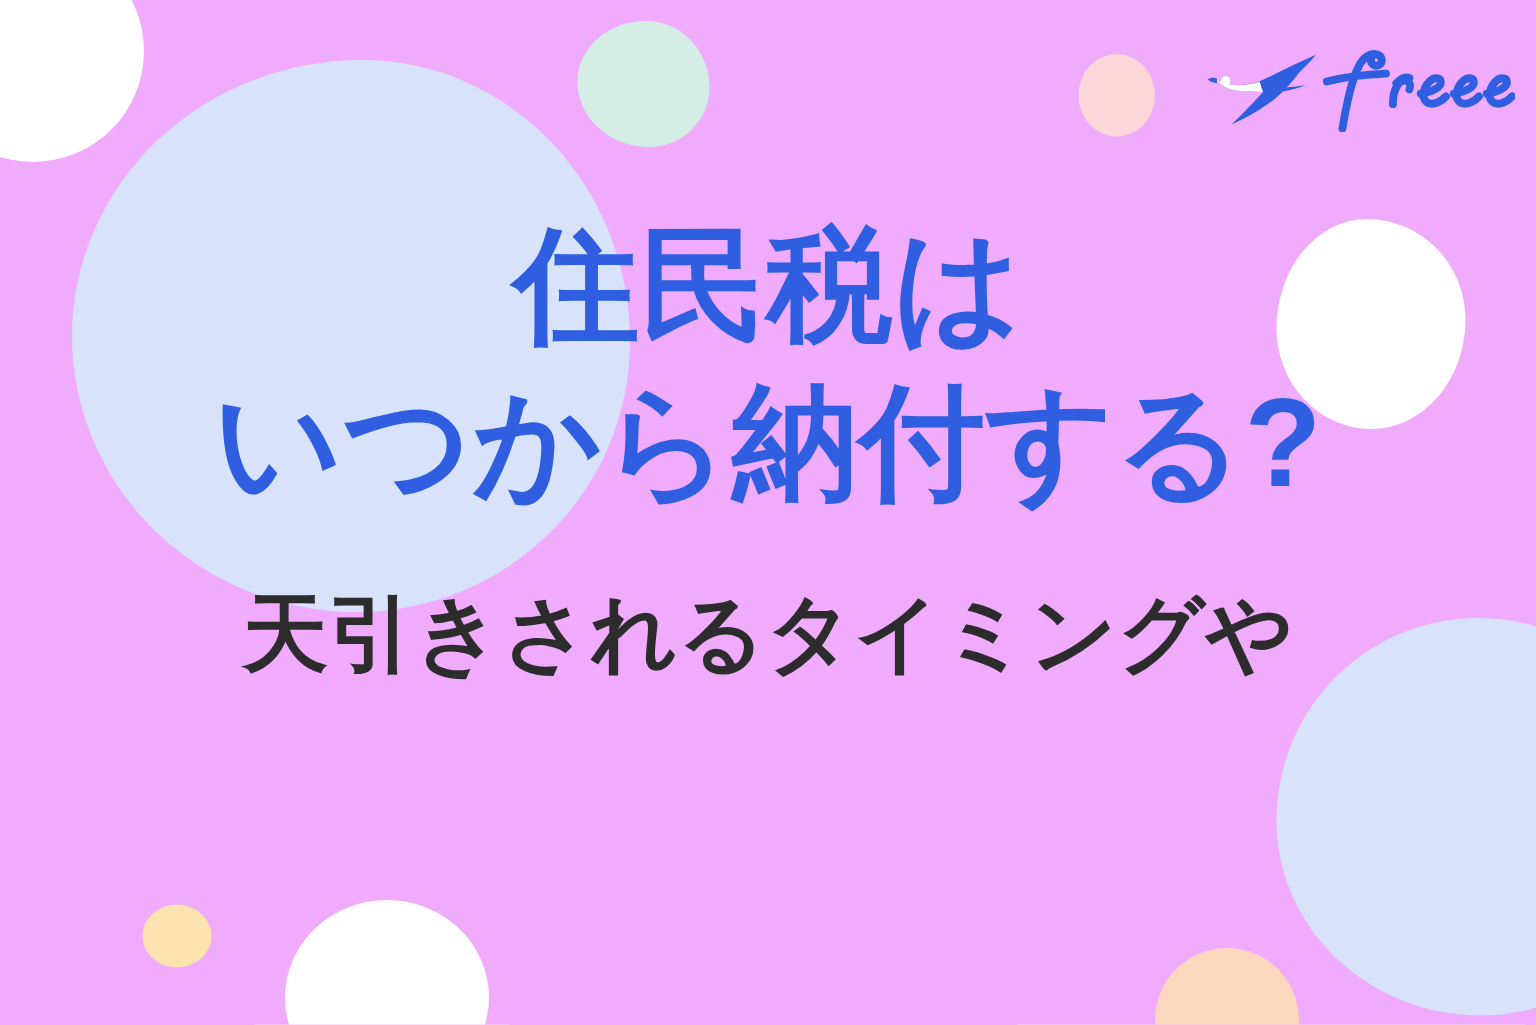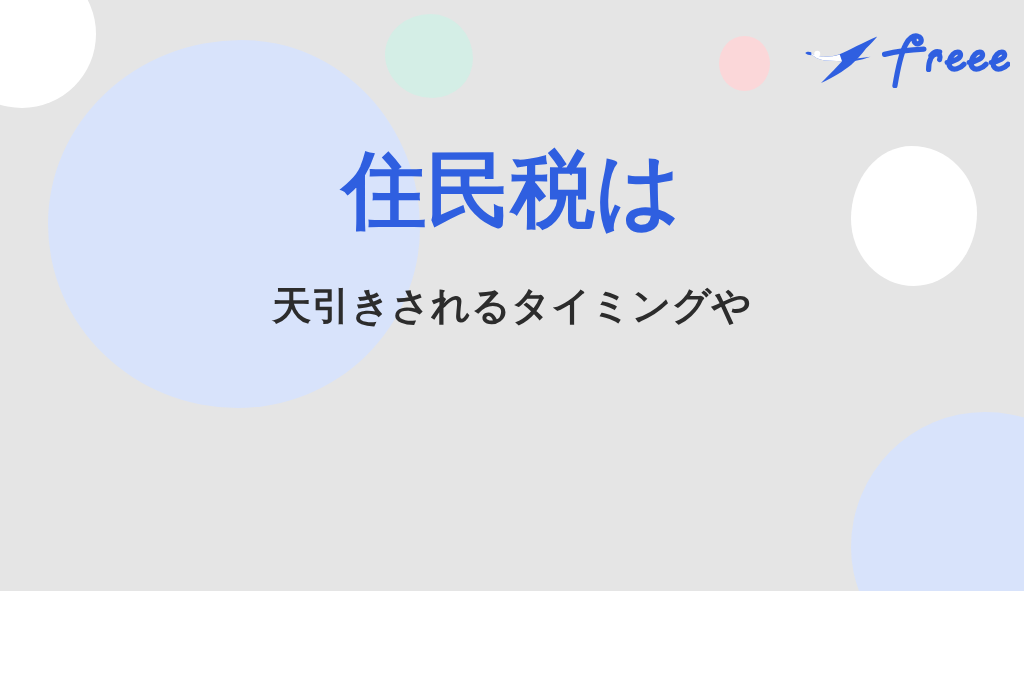--- a/index.html
+++ b/index.html
@@ -9,22 +9,22 @@
   body {
     width: 1024px;
     height: 683px;
     overflow: hidden;
     font-family: "Liberation Sans", "DejaVu Sans", sans-serif;
   }
 
   #banner {
     position: relative;
     width: 1024px;
-    height: 591px;
-    background: #e5e5e5;
+    height: 683px;
+    background: #f0abfc;
     overflow: hidden;
   }
 
   
   .blob {
     position: absolute;
     border-radius: 50%;
     pointer-events: none;
   }
 
@@ -144,21 +144,21 @@
     letter-spacing: 0.005em;
     text-align: center;
     white-space: nowrap;
   }
   .headline-line1 { margin-top: 142px; }
   .headline-line2 { margin-top: 8px; }
 
   .subhead {
     color: #2c2c2c;
     font-weight: 700;
-    font-size: 39px;
+    font-size: 57px;
     line-height: 1.2;
     letter-spacing: 0.005em;
     text-align: center;
     white-space: nowrap;
   }
   .subhead-line1 { margin-top: 44px; }
   .subhead-line2 { margin-top: 12px; }
 </style>
 </head>
 <body>
@@ -191,16 +191,17 @@
         <path d="M84 44 C 88 39, 94 36, 99 38"></path>
         <path d="M112 56 C 126 54, 136 48, 135 42 C 134 37, 127 37, 122 42 C 115 49, 113 60, 118 65 C 123 70, 134 67, 141 59"></path>
         <path d="M150 56 C 164 54, 174 48, 173 42 C 172 37, 165 37, 160 42 C 153 49, 151 60, 156 65 C 161 70, 172 67, 179 59"></path>
         <path d="M188 56 C 202 54, 212 48, 211 42 C 210 37, 203 37, 198 42 C 191 49, 189 60, 194 65 C 199 70, 210 67, 217 59"></path>
       </g>
     </svg>
   </div>
 
   <div id="content">
     <div class="headline headline-line1">住民税は</div>
+    <div class="headline headline-line2">いつから納付する?</div>
     <div class="subhead subhead-line1">天引きされるタイミングや</div>
   </div>
 
 </div>
 
 </body></html>

